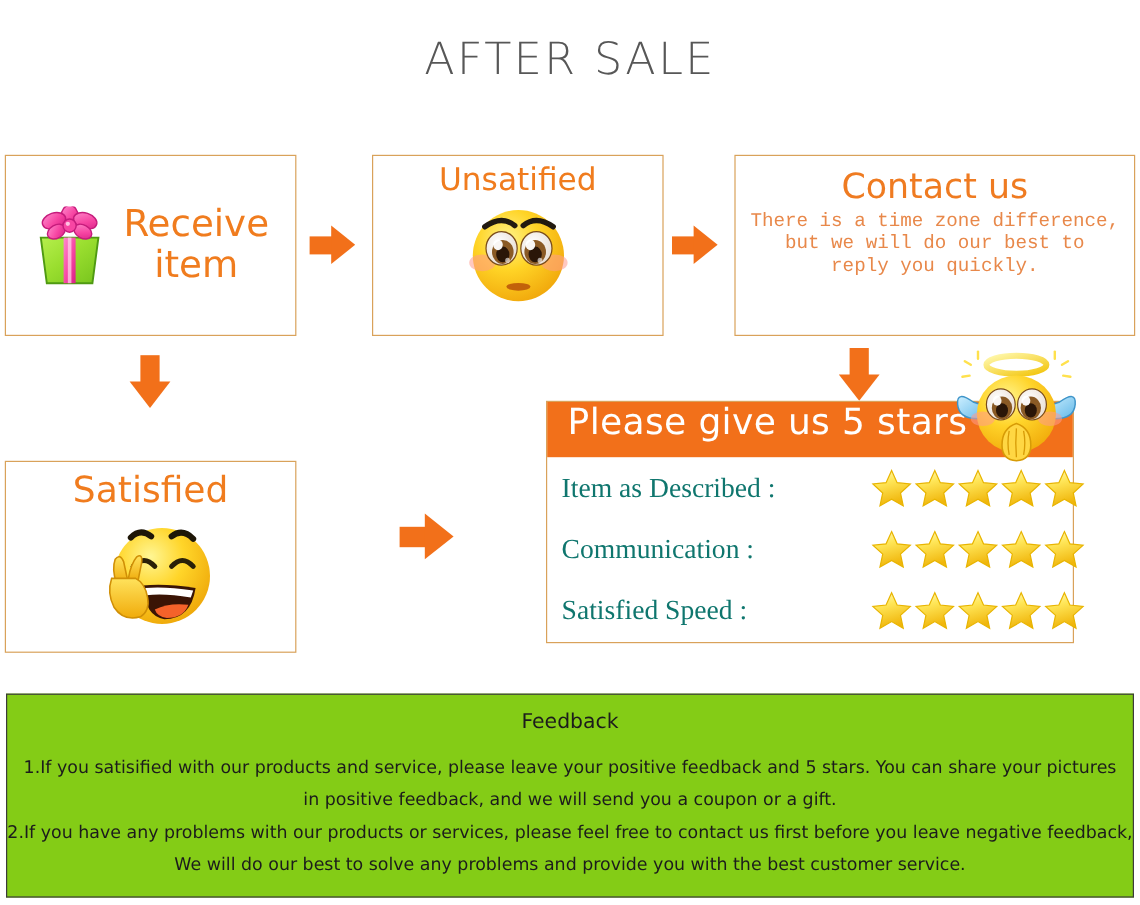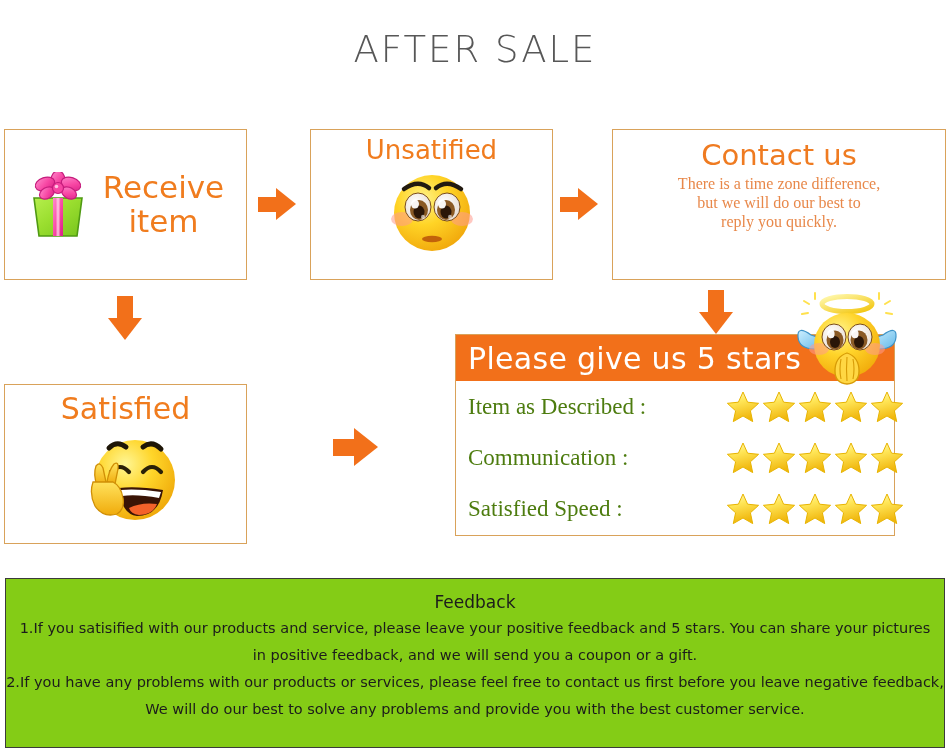--- a/index.html
+++ b/index.html
@@ -53,21 +53,21 @@
   .face-wrap{display:flex;justify-content:center;margin-top:-2px;}
 
   
   #box-contact{left:612px;top:129px;width:334px;height:151px;}
   .contact-title{
     text-align:center;color:#ef7b21;font-size:29px;margin-top:8px;
     font-family:"DejaVu Sans", sans-serif;
   }
   .contact-body{
     text-align:center;color:#e8884a;font-size:16px;line-height:1.18;margin-top:3px;
-    font-family:Liberation Serif, serif;
+    font-family:Liberation Mono, monospace;
   }
 
   
   #box-satisfied{left:4px;top:384px;width:243px;height:160px;}
   .sat-label{
     text-align:center;color:#f07c1e;font-size:30px;margin-top:6px;
     font-family:"DejaVu Sans", sans-serif;
   }
   
   .arrow-r .shaft{position:absolute;left:0;top:9px;width:20px;height:15px;background:#f2701a;}
@@ -89,36 +89,36 @@
   #arrow-5{left:333px;top:428px;width:46px;height:38px;}
   #arrow-5 .shaft{top:11px;width:23px;height:17px;}
   #arrow-5 .head{left:21px;top:0;border-top:19px solid transparent;border-bottom:19px solid transparent;border-left:24px solid #f2701a;}
 
   
   #stars-panel{
     position:absolute;left:455px;top:334px;width:440px;height:202px;
     border:1.5px solid #d9a25a;box-sizing:border-box;background:#fff;
   }
   .stars-header{
-    background:#f2701a;height:46px;display:flex;align-items:center;
-    padding-left:12px;box-sizing:border-box;
+    background:#f2701a;height:46px;display:flex;align-items:flex-start;
+    padding-left:17px;box-sizing:border-box;
   }
   .stars-header-text{
     color:#ffffff;font-size:30px;letter-spacing:.3px;
     font-family:"DejaVu Sans", sans-serif;
   }
   .stars-header-bang{
     color:#ffffff;font-size:30px;margin-left:26px;
     font-family:"DejaVu Sans", sans-serif;
   }
   .rating-row{
     display:flex;align-items:center;height:51px;padding-left:12px;box-sizing:border-box;
   }
   .rating-label{
-    color:#4d7c0f;font-size:23px;width:258px;flex:0 0 258px;
+    color:#0f766e;font-size:23px;width:258px;flex:0 0 258px;
     font-family:"Liberation Serif", serif;
   }
   .star-group{display:flex;gap:2px;}
 
   
   .star{width:34px;height:33px;flex:0 0 34px;}
 
   
   #angel{position:absolute;left:795px;top:291px;width:104px;height:95px;}
 
@@ -129,21 +129,21 @@
   }
   .fb-title{
     text-align:center;font-size:17px;color:#1c1c1c;margin-top:13px;
     font-family:"DejaVu Sans", sans-serif;
   }
   .fb-line{
     text-align:center;font-size:14.5px;color:#1c1c1c;margin-top:11px;
     font-family:"DejaVu Sans", sans-serif;
     white-space:nowrap;
   }
-  .fb-line.l1{margin-top:8px;}
+  .fb-line.l1{margin-top:20px;}
 </style>
 </head>
 <body>
 
 <div class="stage">
 
   <div class="title">AFTER SALE</div>
 
   <div class="box" id="box-receive">
     <div class="receive-inner">

